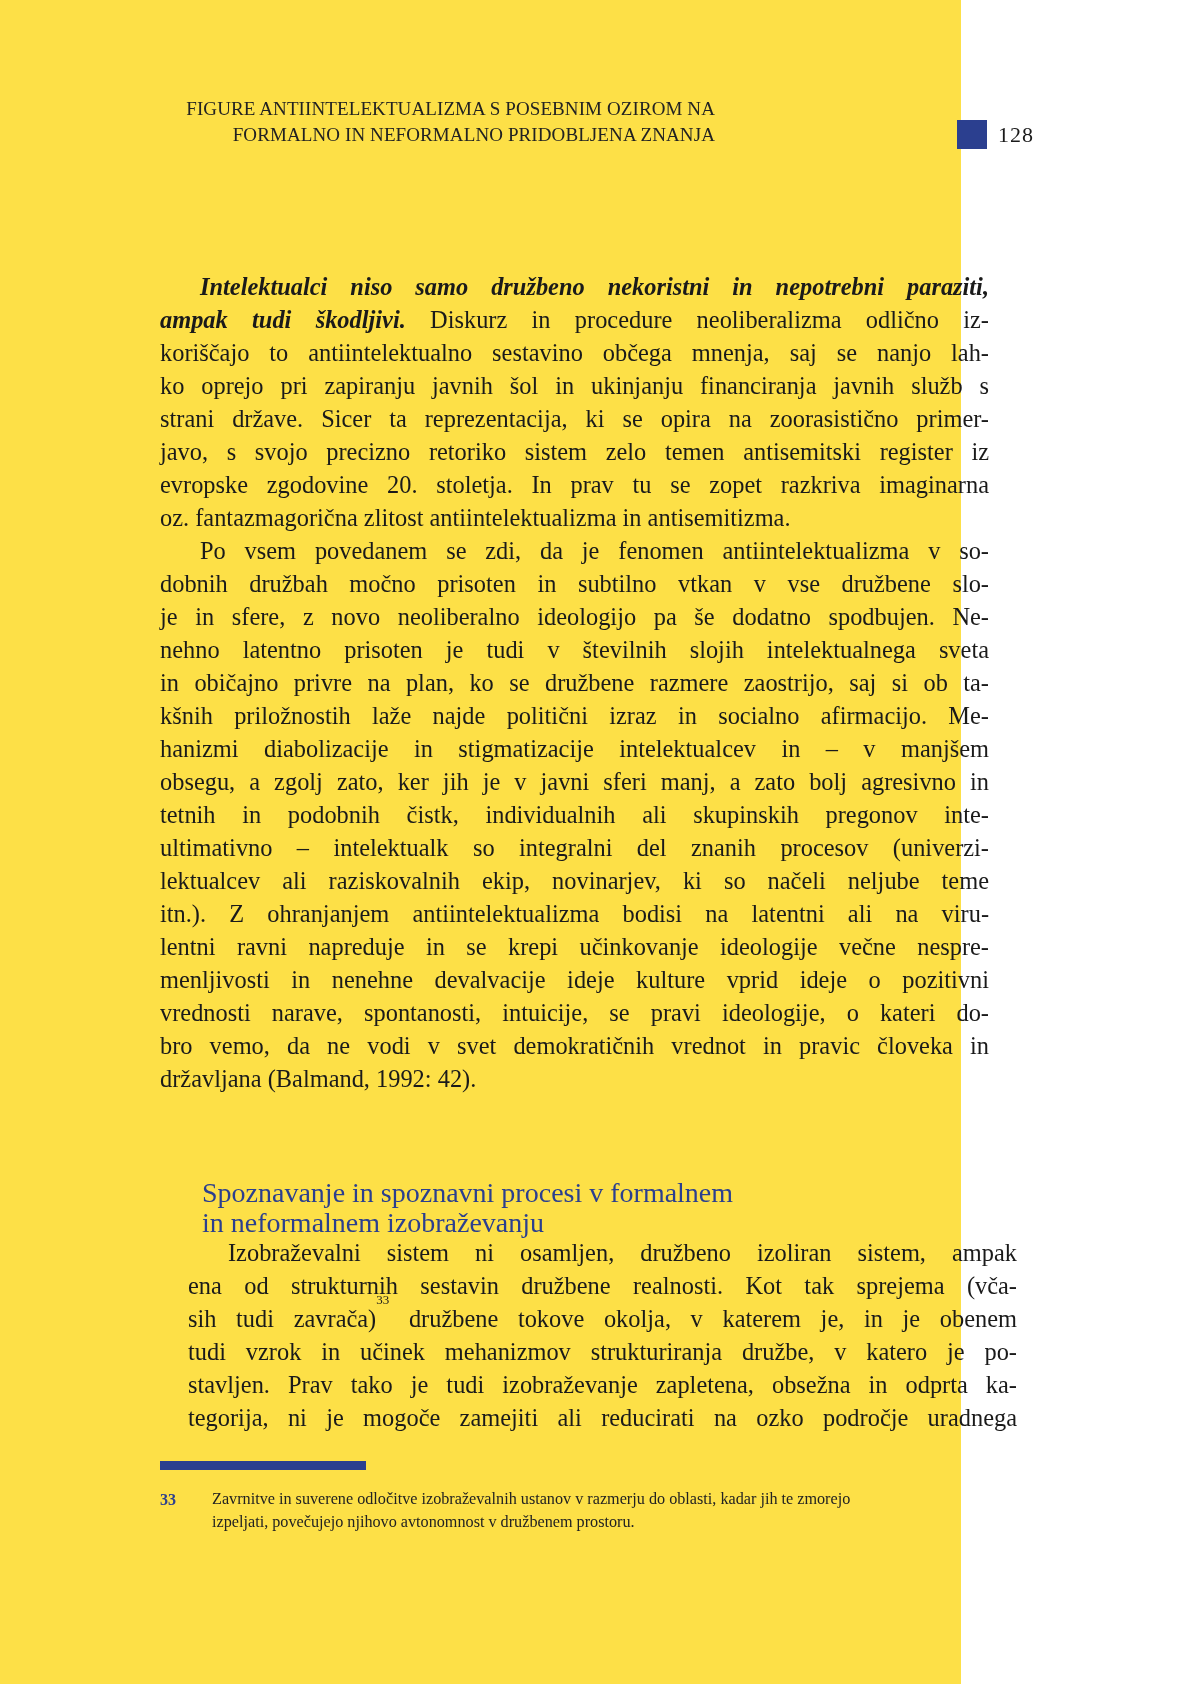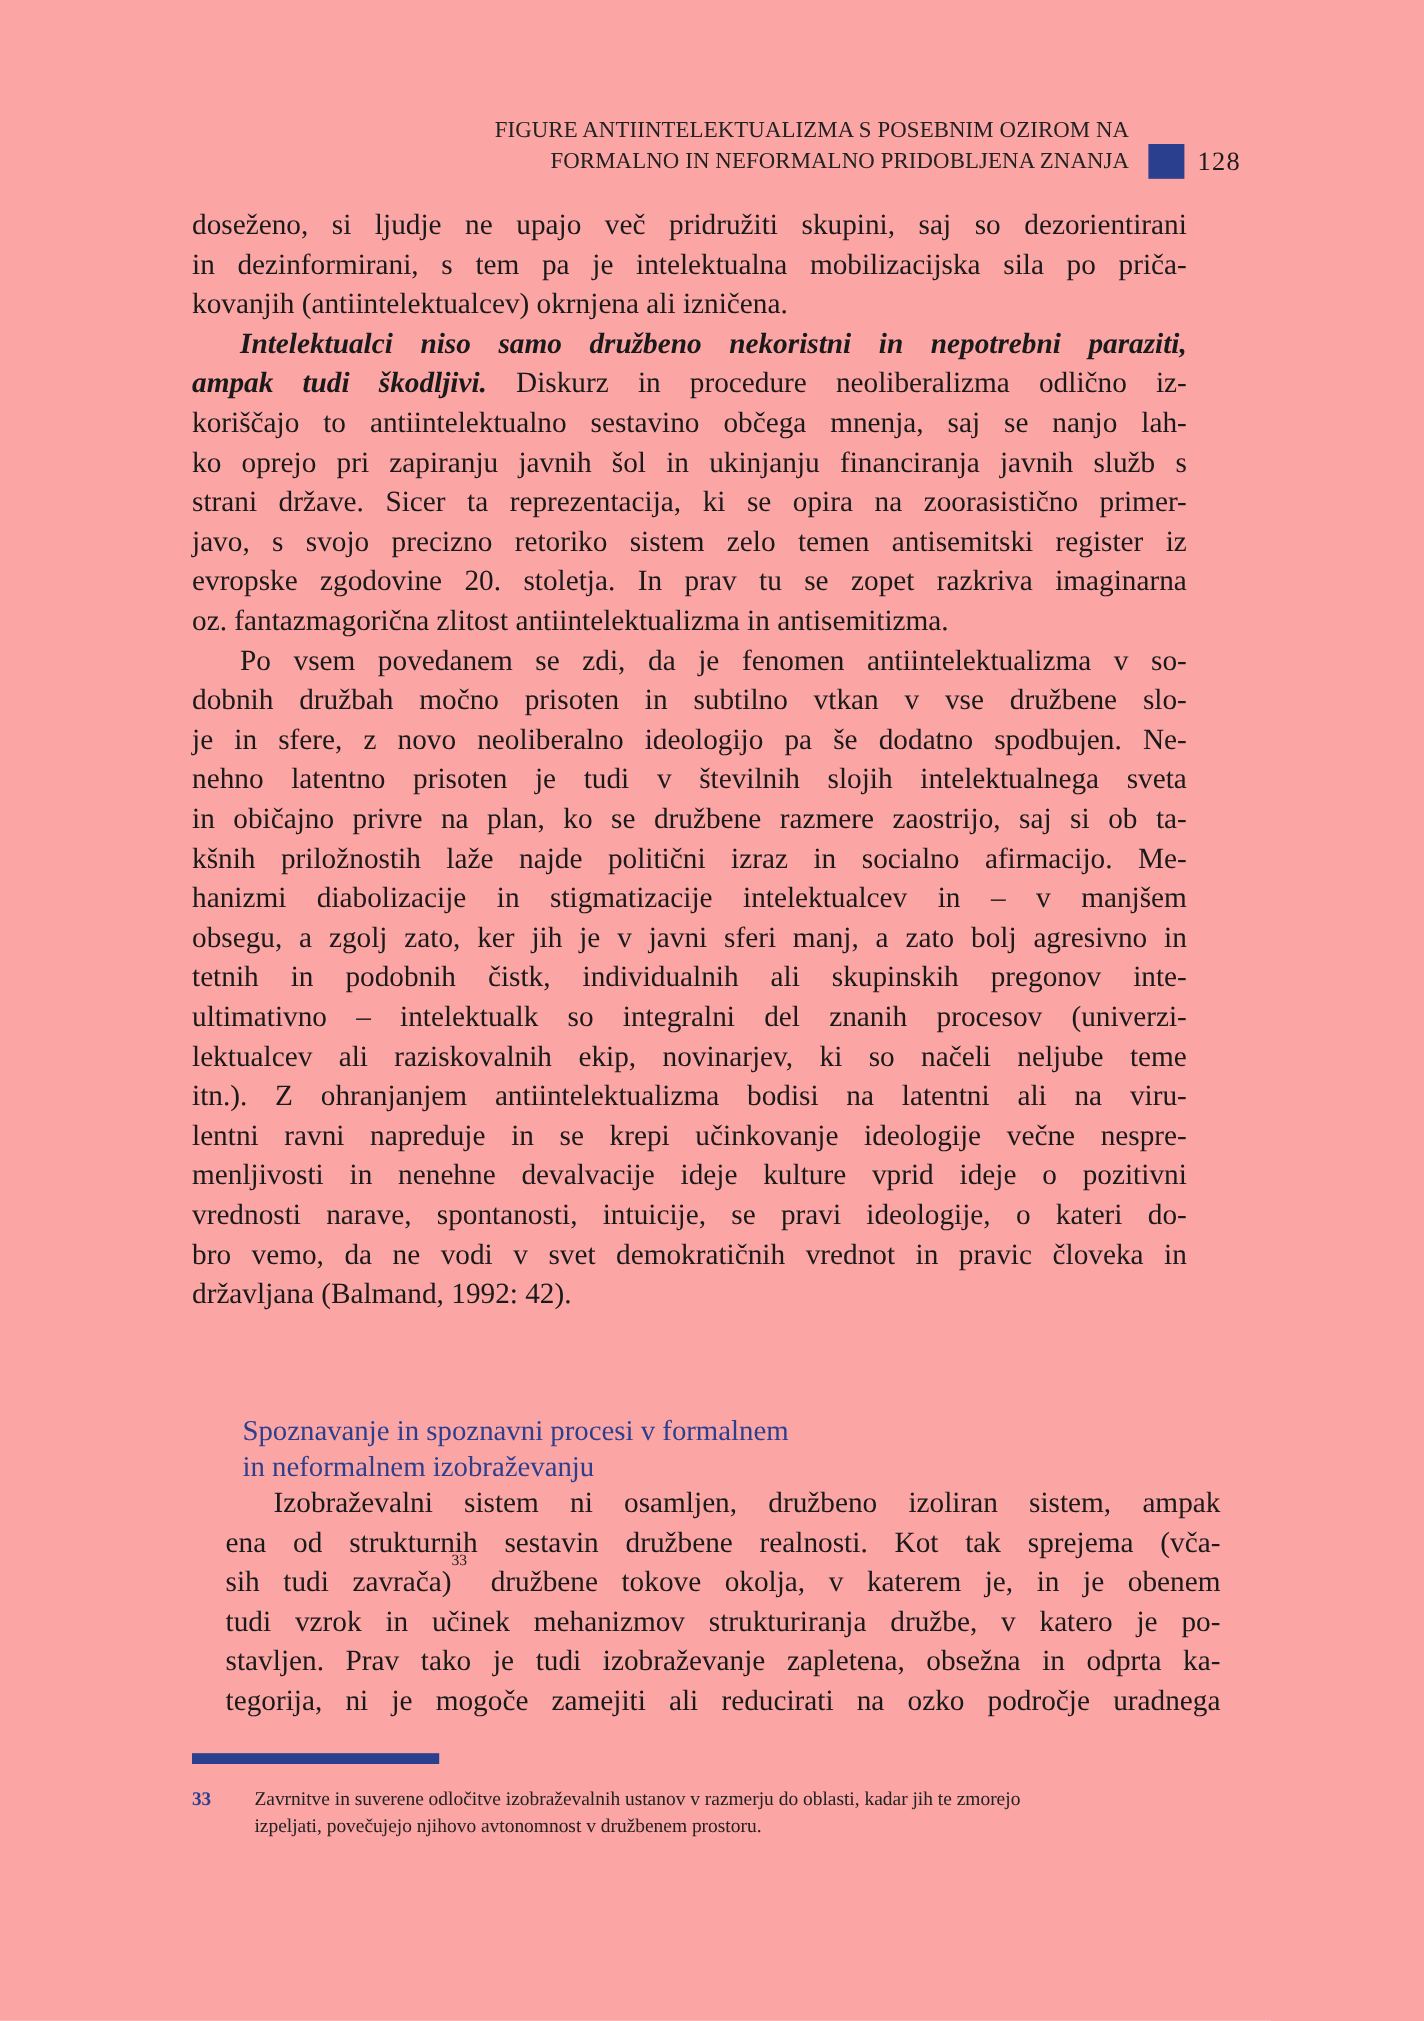--- a/index.html
+++ b/index.html
@@ -11,22 +11,22 @@
       width: 1187px;
       height: 1684px;
       position: relative;
       overflow: hidden;
       font-family: "Liberation Serif", "DejaVu Serif", serif;
       color: #1a1a1a;
     }
     .page {
       position: absolute;
       left: 0; top: 0;
-      width: 1187px; height: 1684px;
-      background: #fca5a5;
+      width: 961px; height: 1684px;
+      background: #fde047;
     }
     
     .running-header {
       position: absolute;
       top: 96px;
       right: 246px;
       text-align: right;
       font-size: 19px;
       line-height: 26px;
       letter-spacing: 0.1px;
@@ -73,21 +73,21 @@
       text-align-last: left;
     }
     .text-block .line.first-indent {
       padding-left: 40px;
     }
     em { font-style: italic; font-weight: bold; }
     .heading {
       position: absolute;
       left: 202px;
       top: 1178px;
-      font-size: 24px;
+      font-size: 28px;
       line-height: 30px;
       color: #2b3f8f;
       font-weight: normal;
       margin: 0;
     }
     .heading .line { display: block; white-space: nowrap; }
     sup.fnref {
       font-size: 13px;
       vertical-align: top;
       position: relative;
@@ -132,25 +132,20 @@
 
 <div class="page">
 
   <div class="running-header">
     <span class="line">FIGURE ANTIINTELEKTUALIZMA S POSEBNIM OZIROM NA</span>
     <span class="line">FORMALNO IN NEFORMALNO PRIDOBLJENA ZNANJA</span>
   </div>
   <div class="header-square"></div>
   <div class="page-number">128</div>
 
-  <div class="text-block" style="top:171px;">
-    <span class="line">doseženo, si ljudje ne upajo več pridružiti skupini, saj so dezorientirani</span>
-    <span class="line">in dezinformirani, s tem pa je intelektualna mobilizacijska sila po priča-</span>
-    <span class="line last">kovanjih (antiintelektualcev) okrnjena ali izničena.</span>
-  </div>
 
   <div class="text-block" style="top:270px;">
     <span class="line first-indent"><em>Intelektualci niso samo družbeno nekoristni in nepotrebni paraziti,</em></span>
     <span class="line"><em>ampak tudi škodljivi.</em><span> Diskurz in procedure neoliberalizma odlično iz-</span></span>
     <span class="line">koriščajo to antiintelektualno sestavino občega mnenja, saj se nanjo lah-</span>
     <span class="line">ko oprejo pri zapiranju javnih šol in ukinjanju financiranja javnih služb s</span>
     <span class="line">strani države. Sicer ta reprezentacija, ki se opira na zoorasistično primer-</span>
     <span class="line">javo, s svojo precizno retoriko sistem zelo temen antisemitski register iz</span>
     <span class="line">evropske zgodovine 20. stoletja. In prav tu se zopet razkriva imaginarna</span>
     <span class="line last">oz. fantazmagorična zlitost antiintelektualizma in antisemitizma.</span>

